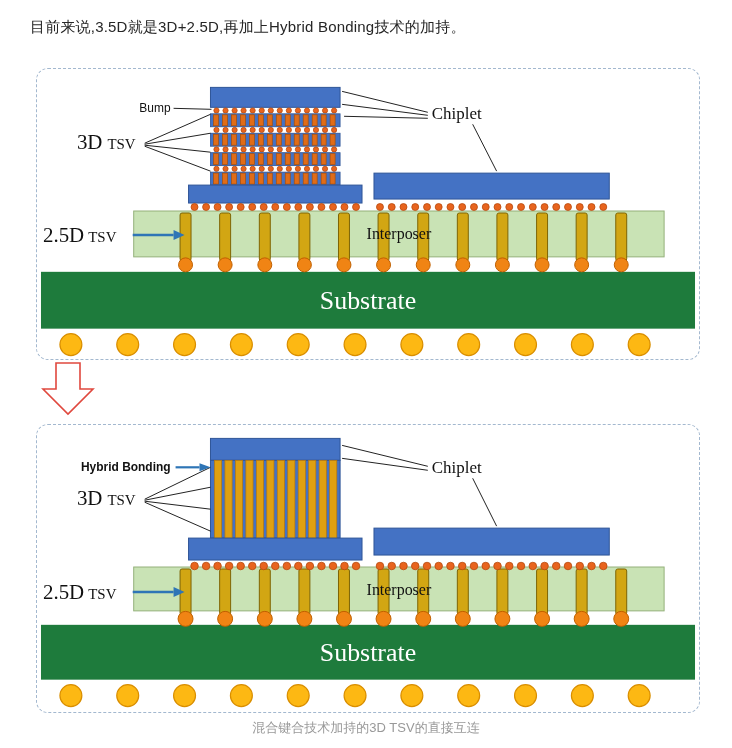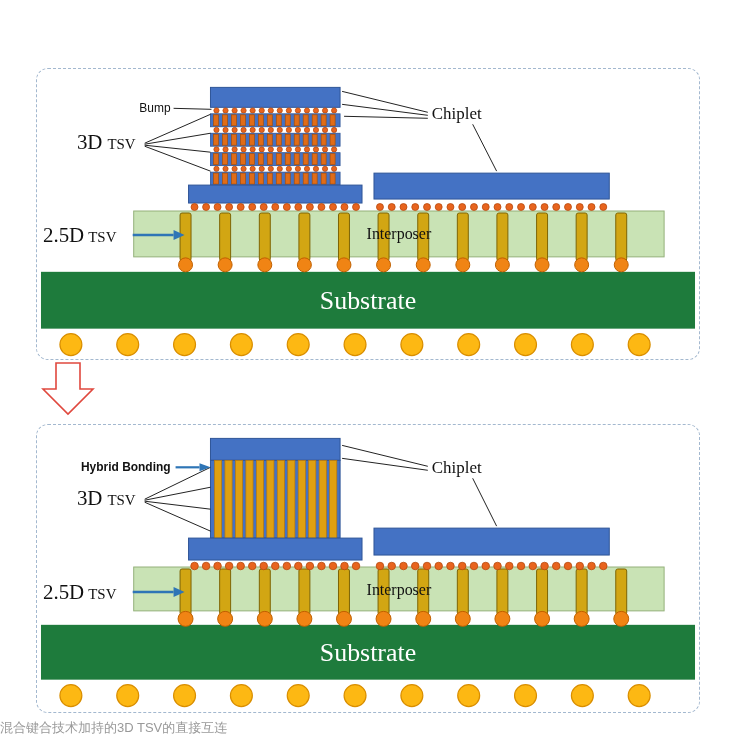--- a/index.html
+++ b/index.html
@@ -5,36 +5,37 @@
   *{margin:0;padding:0;box-sizing:border-box}
   html,body{background:#ffffff}
   body{width:732px;height:748px;font-family:"Liberation Sans",sans-serif}
   .page{position:relative;width:732px;height:748px;background:#fff;overflow:hidden}
   .intro{position:absolute;left:30px;top:18px;font-size:15px;color:#262626;letter-spacing:.2px}
   .dbox{position:absolute;left:36px;width:664px;border:1px dashed #a3b8cf;border-radius:12px;background:#fff}
   #box1{top:68px;height:292px}
   #box2{top:424px;height:289px}
   .dbox svg{display:block;width:100%;height:100%}
   .down-arrow{position:absolute;left:38px;top:361px}
-  .caption{position:absolute;left:0;top:719px;width:100%;text-align:left;font-size:13px;color:#999}
+  .caption{position:absolute;left:0;top:719px;width:100%;text-align:center;font-size:13px;color:#999}
   svg text{font-family:"Liberation Serif","DejaVu Serif",serif;fill:#111}
   .t-small{font-family:"Liberation Sans",sans-serif;font-size:12px}
   .t-smallb{font-family:"Liberation Sans",sans-serif;font-size:12px;font-weight:bold}
   .t-big{font-size:21px}
   .t-mid{font-size:15px}
   .t-chiplet{font-size:17px}
   .t-interposer{font-size:16px;text-anchor:middle}
   .t-substrate{font-size:26px;fill:#fff;text-anchor:middle}
   .leader line{stroke:#222;stroke-width:1}
 </style>
 </head>
 <body>
 
 <div class="page">
 
+  <p class="intro">目前来说,3.5D就是3D+2.5D,再加上Hybrid Bonding技术的加持。</p>
 
   <div class="dbox" id="box1">
     <svg viewBox="0 0 664 290">
       <rect x="4" y="203" width="656" height="57" fill="#1e7b3c"></rect>
       <text x="332" y="240" class="t-substrate">Substrate</text>
       <g id="d1-bga">
           <circle cx="34" cy="276" r="11" fill="#fdb813" stroke="#d98e00" stroke-width="1.2"></circle>
           <circle cx="91" cy="276" r="11" fill="#fdb813" stroke="#d98e00" stroke-width="1.2"></circle>
           <circle cx="148" cy="276" r="11" fill="#fdb813" stroke="#d98e00" stroke-width="1.2"></circle>
           <circle cx="205" cy="276" r="11" fill="#fdb813" stroke="#d98e00" stroke-width="1.2"></circle>

